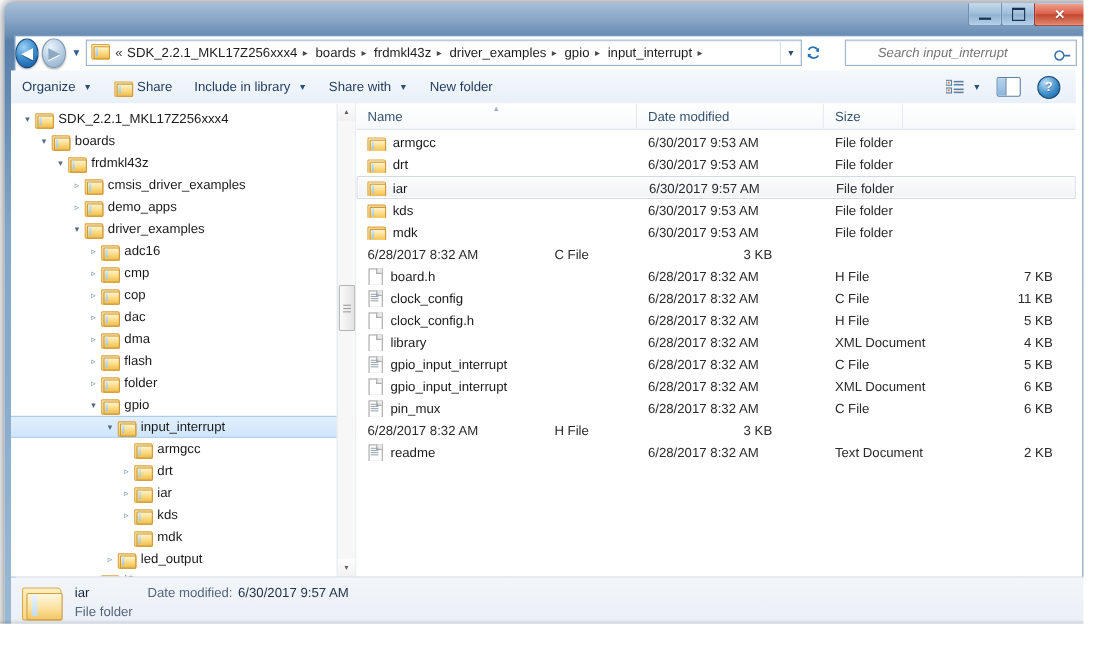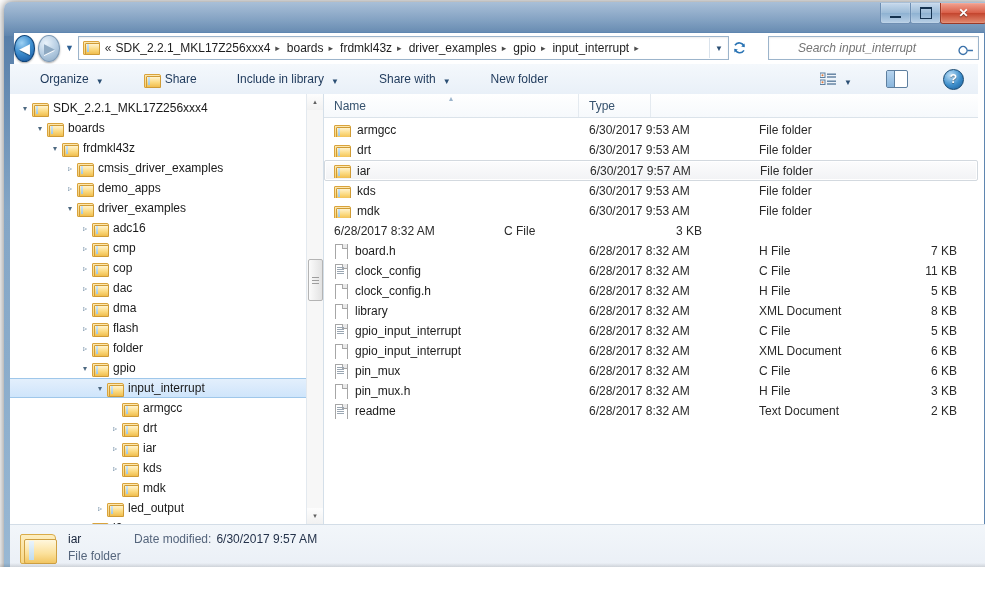--- a/index.html
+++ b/index.html
@@ -135,22 +135,22 @@
 
   
   .toolbar {
     position: absolute; left: 10px; top: 64px; width: 968px; height: 30px;
     background: linear-gradient(to bottom, #f4f8fc 0%, #e9f0f8 100%);
     border-bottom: 1px solid #c8d6e4;
     display: flex; align-items: center;
   }
   .tb-item {
     font-size: 12px; color: #1e395b;
-    padding: 4px 9px; display:flex; align-items:flex-end; gap:5px;
-    border: 1px solid transparent; border-radius: 3px; white-space:nowrap;margin-left:20px;
+    padding: 4px 9px; display:flex; align-items:center; gap:5px;
+    border: 1px solid transparent; border-radius: 3px; white-space:nowrap;
   }
   .tb-caret { font-size: 8px; color:#2b4f74; margin-left:2px; }
   .tb-spacer { flex: 1 1 auto; }
   .tb-right { display:flex; align-items:center; gap: 2px; padding-right: 8px; }
   .views-icon { width:17px; height:15px; position:relative; }
   .pane-icon {
     width: 20px; height: 16px; border: 1px solid #5e7f9f; border-radius:2px;
     background: #ffffff; display:flex;
   }
   .pane-icon .l { width: 7px; background: linear-gradient(to bottom,#b7d4ee,#8ab6dd); border-right:1px solid #5e7f9f;}
@@ -680,22 +680,25 @@
     </div>
 
     <div class="pane-split"></div>
 
     <div class="list-pane">
       <div class="col-head">
         <div class="ch c-name">
           <span class="sort-caret">▴</span>
           <span>Name</span>
         </div>
+        <div class="ch c-date">
+          <span>Date modified</span>
+        </div>
         <div class="ch c-size">
-          <span>Type</span>
+          <span>Size</span>
         </div>
       </div>
       <div class="rows" id="rows-container">
           <div class="frow">
             <div class="cell name">
               <span class="folder">
                 <span class="back"></span>
                 <span class="front"></span>
                 <span class="spine"></span>
               </span>
@@ -805,21 +808,21 @@
           <div class="frow">
             <div class="cell name">
               <span class="fileicon">
                 <span class="sheet"></span>
                 <span class="fold"></span>
               </span>
               <span>library</span>
             </div>
             <div class="cell date">6/28/2017 8:32 AM</div>
             <div class="cell type">XML Document</div>
-            <div class="cell size">8 KB</div>
+            <div class="cell size">4 KB</div>
           </div>
           <div class="frow">
             <div class="cell name">
               <span class="fileicon lines">
                 <span class="sheet"></span>
                 <span class="fold"></span>
                 <span class="l l1"></span>
                 <span class="l l2"></span>
                 <span class="l l3"></span>
                 <span class="l l4"></span>
@@ -852,27 +855,20 @@
                 <span class="l l3"></span>
                 <span class="l l4"></span>
               </span>
               <span>pin_mux</span>
             </div>
             <div class="cell date">6/28/2017 8:32 AM</div>
             <div class="cell type">C File</div>
             <div class="cell size">6 KB</div>
           </div>
           <div class="frow">
-            <div class="cell name">
-              <span class="fileicon">
-                <span class="sheet"></span>
-                <span class="fold"></span>
-              </span>
-              <span>pin_mux.h</span>
-            </div>
             <div class="cell date">6/28/2017 8:32 AM</div>
             <div class="cell type">H File</div>
             <div class="cell size">3 KB</div>
           </div>
           <div class="frow">
             <div class="cell name">
               <span class="fileicon lines">
                 <span class="sheet"></span>
                 <span class="fold"></span>
                 <span class="l l1"></span>

